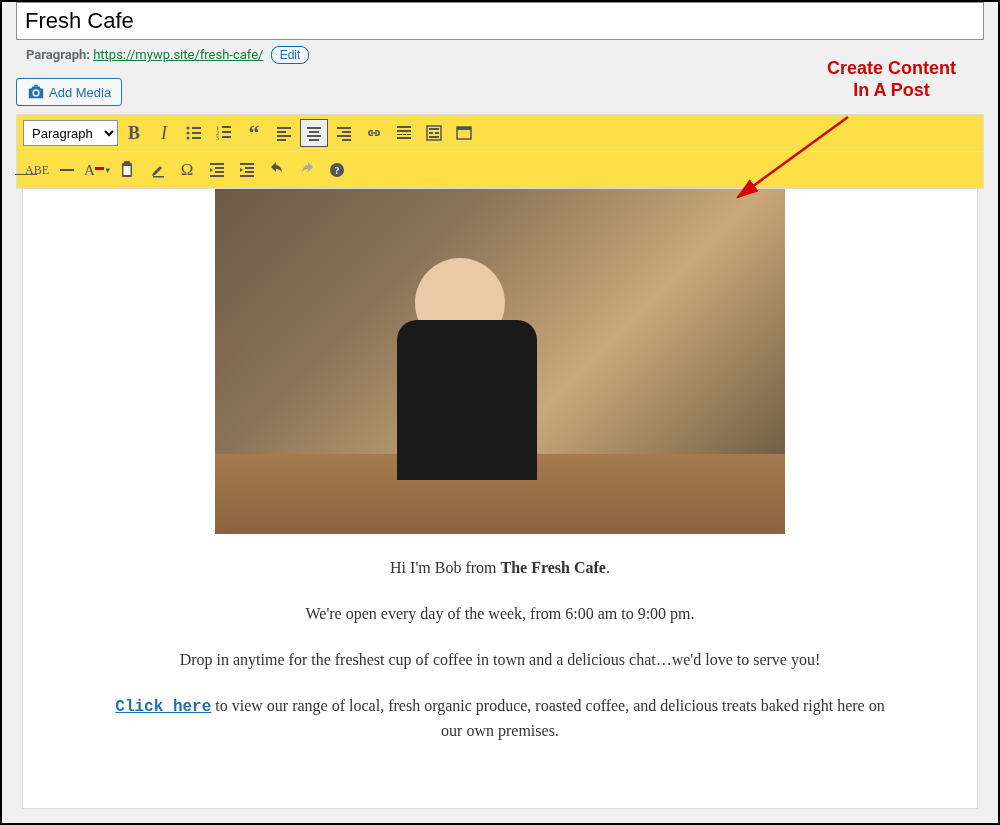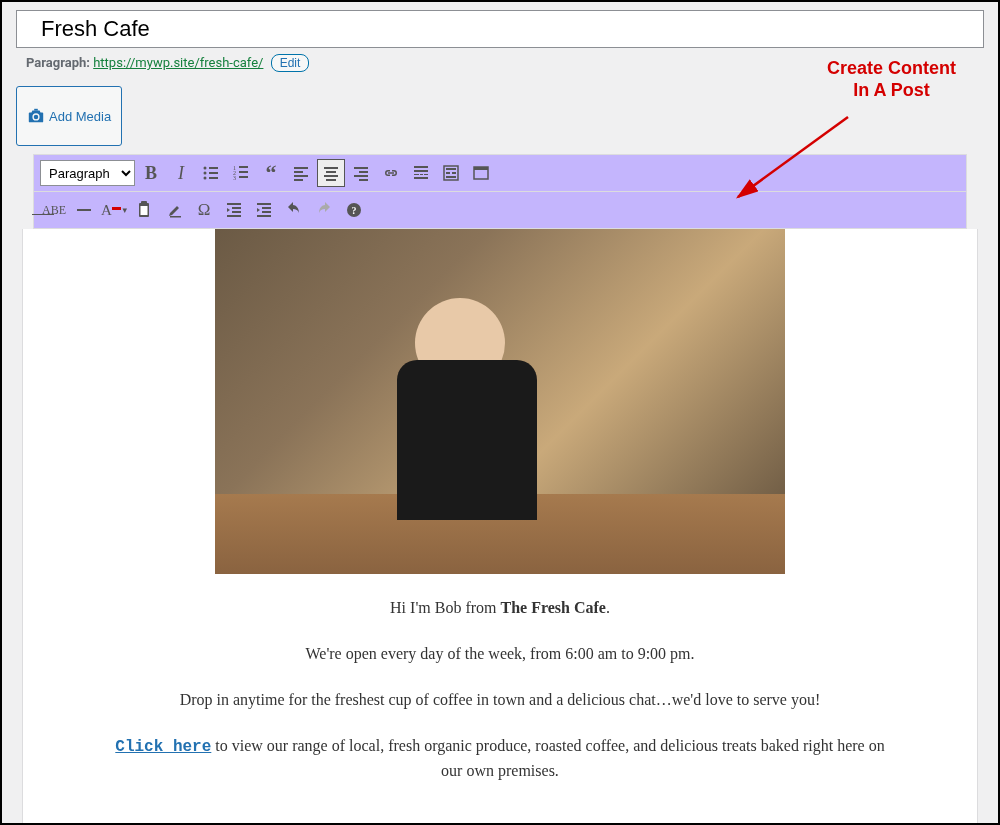--- a/index.html
+++ b/index.html
@@ -8,22 +8,22 @@
       background: #f0f0f1;
       width: 1000px;
       height: 825px;
       overflow: hidden;
       border: 2px solid #000;
       position: relative;
     }
     .wrap { padding: 0; }
     .title-input {
       width: calc(100% - 28px);
-      margin: 8px 14px 0 14px;
-      padding: 3px 24px;
+      margin: 0 14px 0 14px;
+      padding: 3px 8px;
       font-size: 22px;
       font-weight: 400;
       height: 38px;
       border: 1px solid #8c8f94;
       background: #fff;
       outline: none;
     }
     .permalink-row {
       padding: 6px 14px 2px 24px;
       font-size: 13px;
@@ -38,34 +38,34 @@
       background: #f6f7f7;
       cursor: pointer;
       color: #2271b1;
       border-radius: 8px;
     }
     .media-row { padding: 12px 14px 8px 14px; }
     .add-media-btn {
       display: inline-flex;
       align-items: center;
       gap: 4px;
-      padding: 20px 10px;
+      padding: 4px 10px;
       border: 1px solid #2271b1;
       background: #f6f7f7;
       color: #2271b1;
       font-size: 13px;
       cursor: pointer;
       border-radius: 3px;
     }
     .add-media-btn svg { width: 18px; height: 18px; }
     .toolbar {
-      background: #c4b5fd;
+      background: #fde047;
       border: 1px solid #dcdcde;
       border-bottom: none;
-      margin: 0 31px;
+      margin: 0 14px;
     }
     .toolbar-row {
       display: flex;
       align-items: center;
       padding: 4px 6px;
       border-bottom: 1px solid #dcdcde;
       gap: 2px;
       flex-wrap: wrap;
     }
     .format-select {

